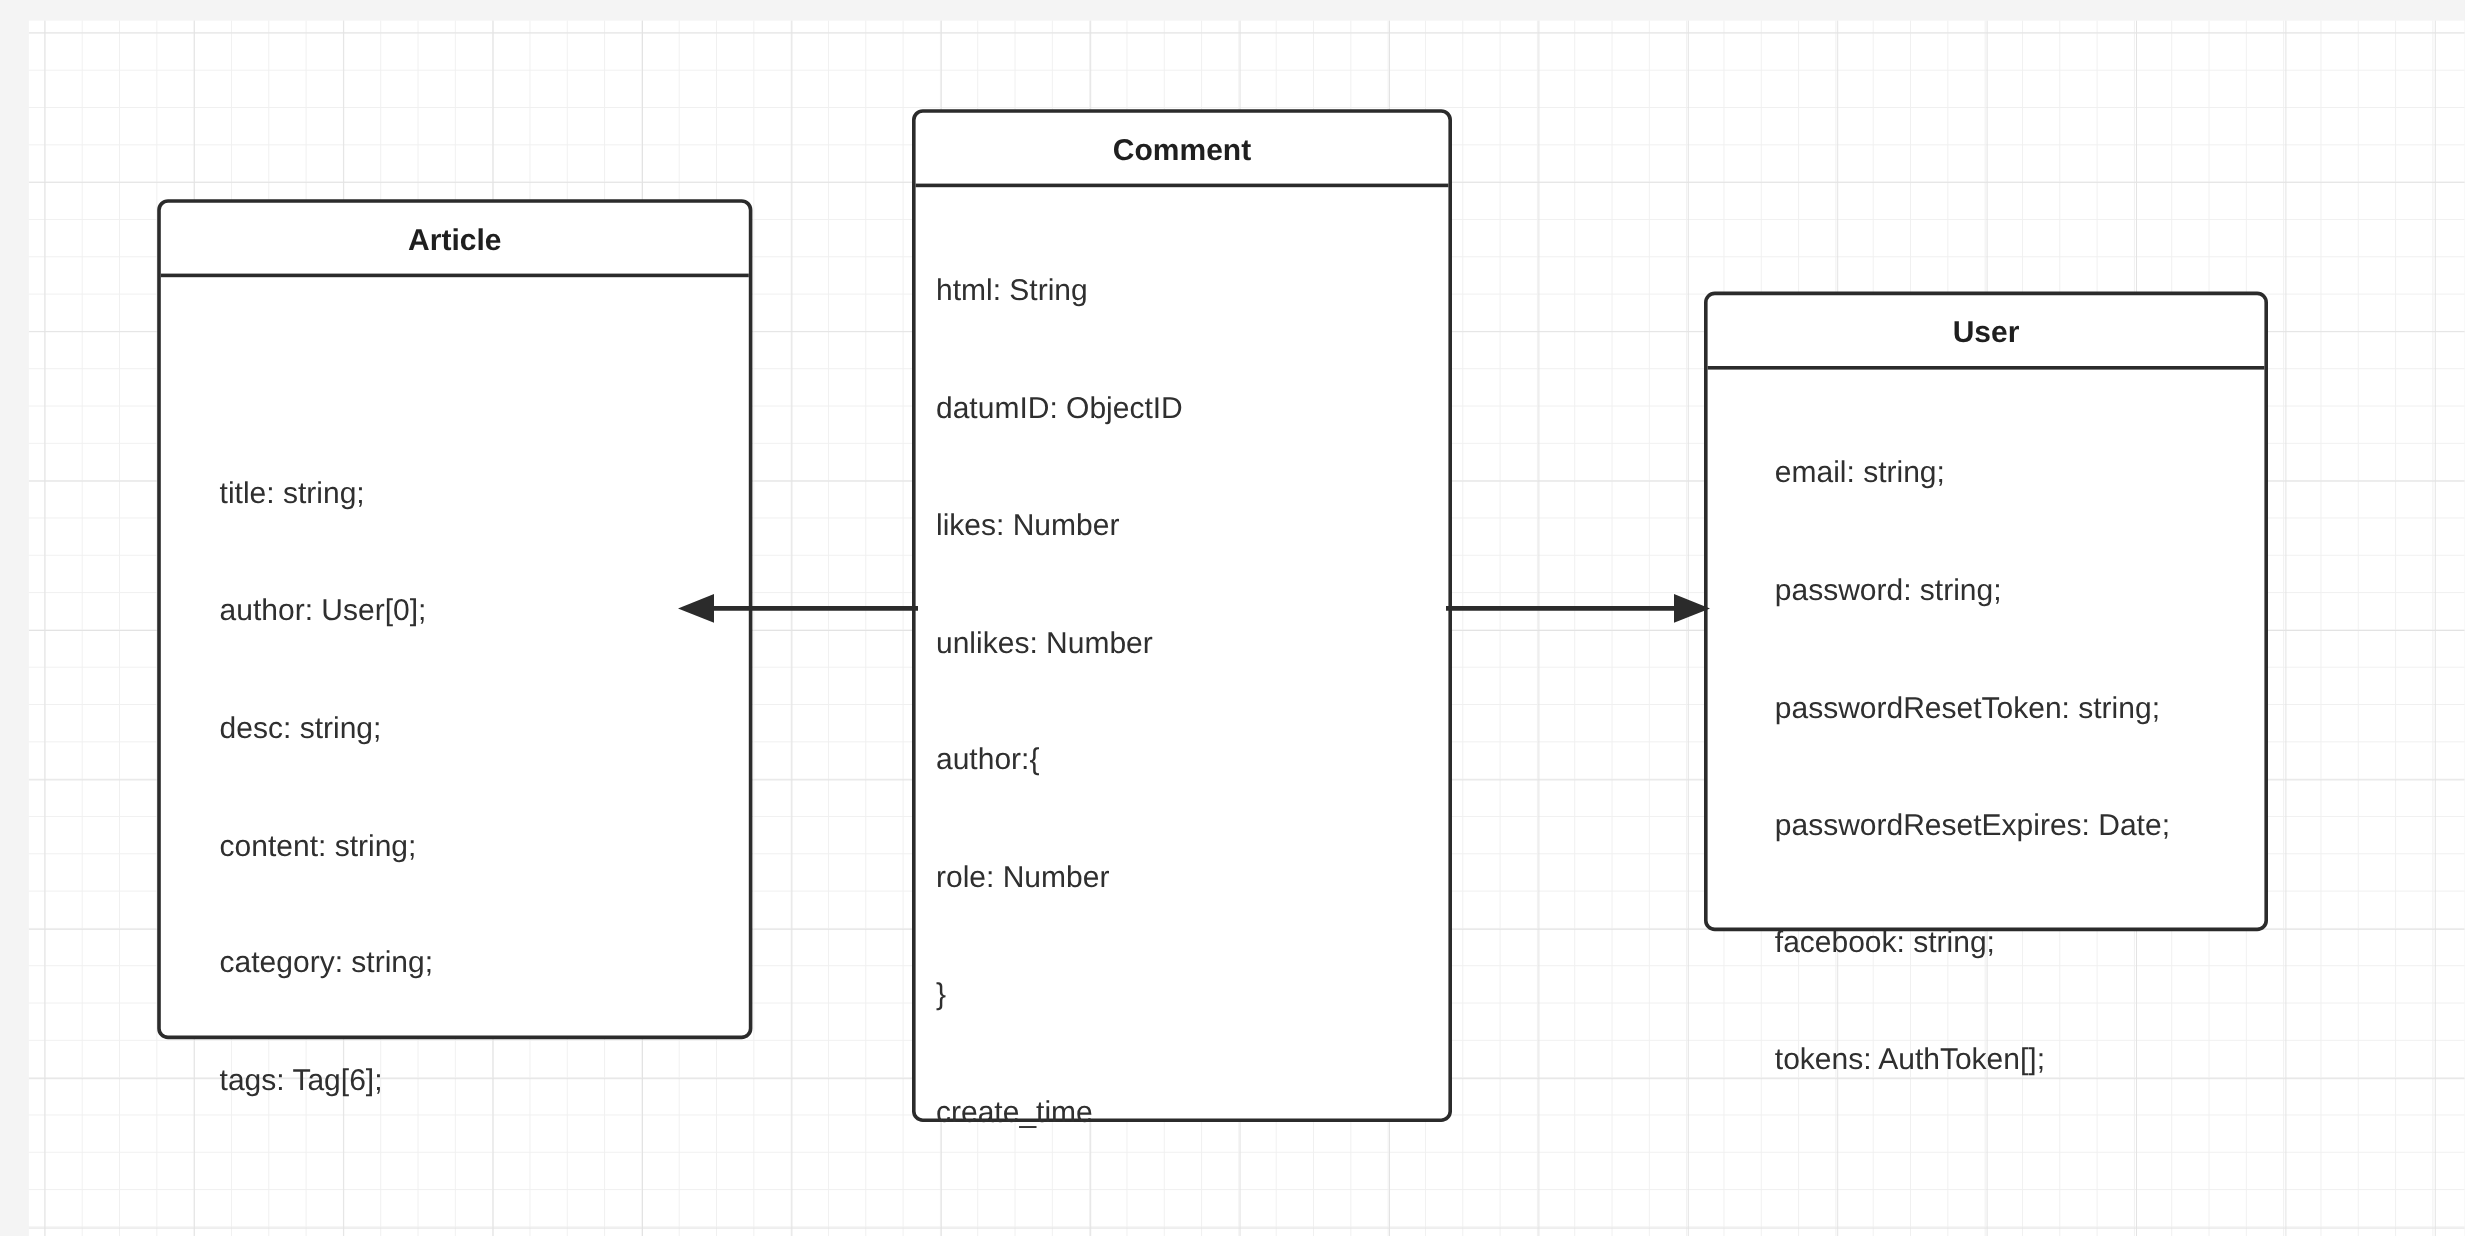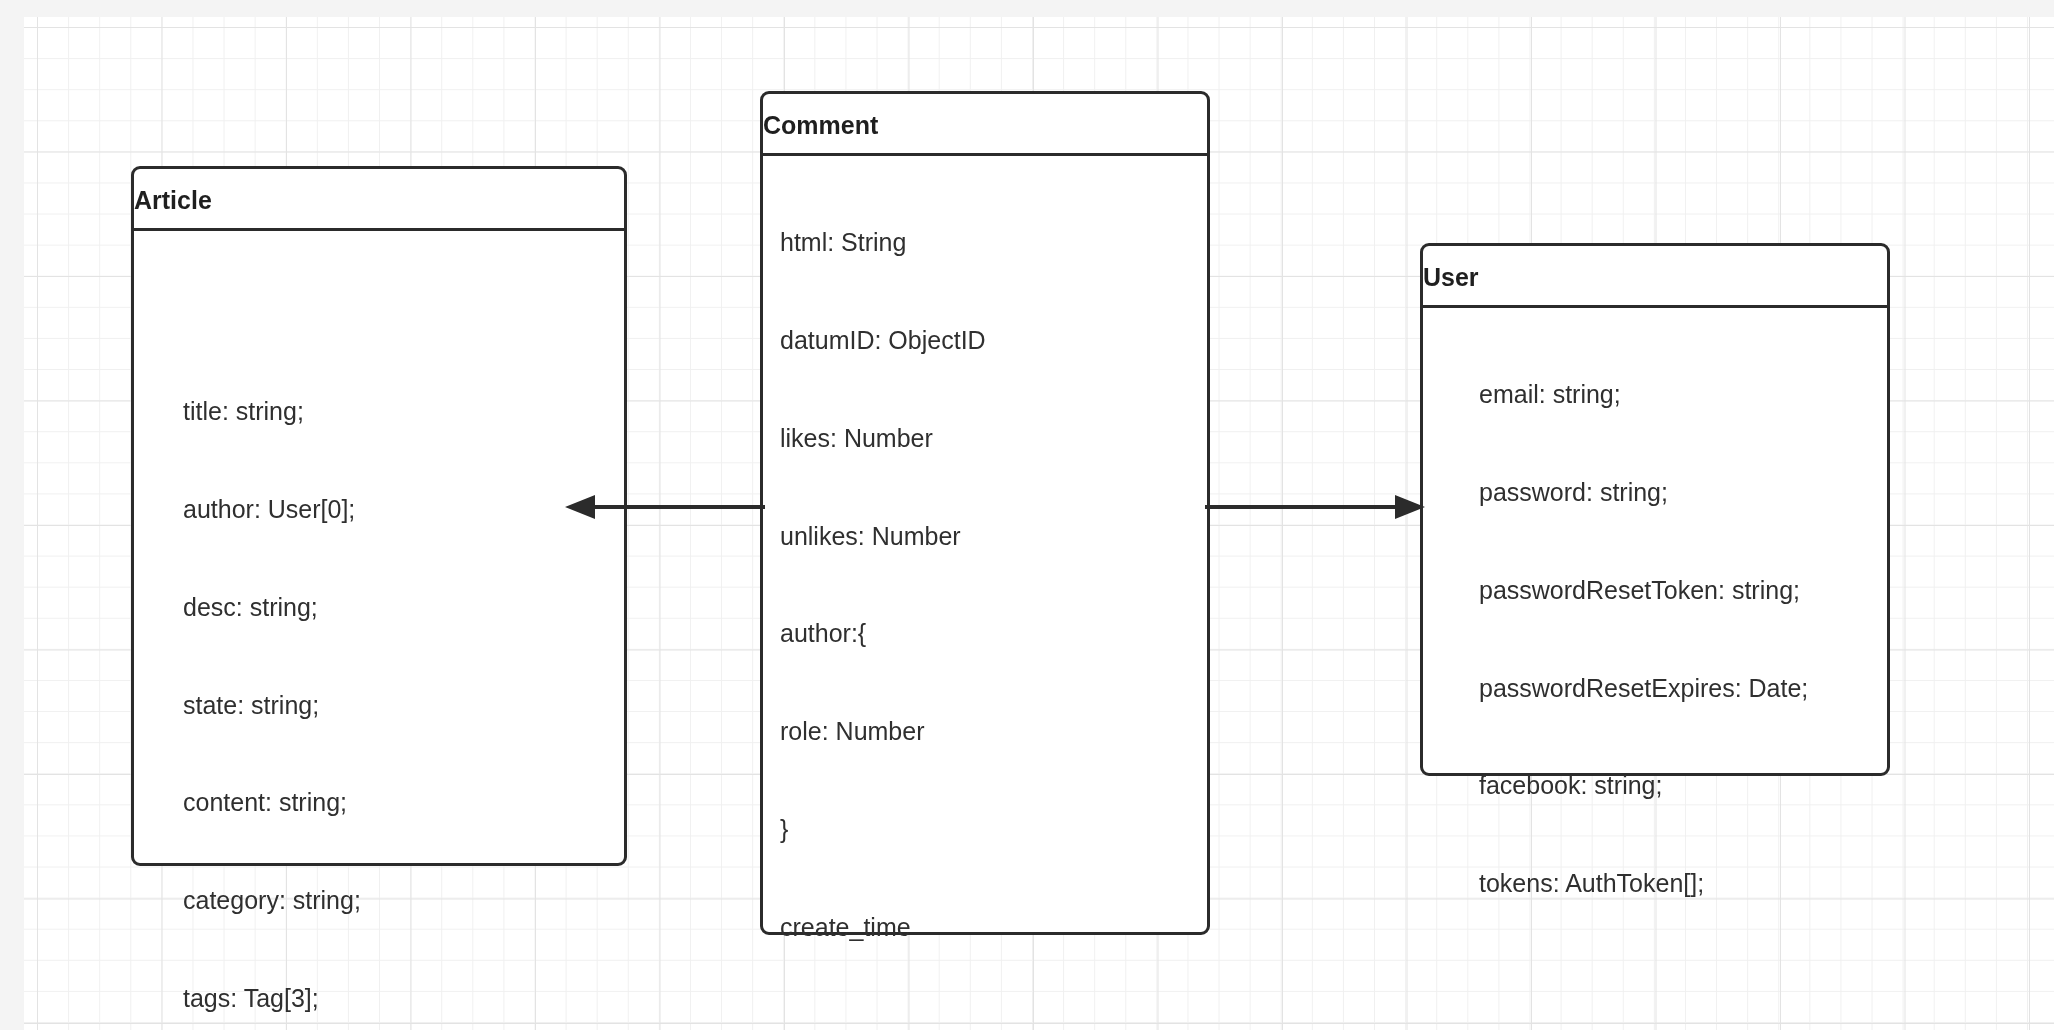--- a/index.html
+++ b/index.html
@@ -52,21 +52,21 @@
     position: absolute;
     box-sizing: border-box;
     background: #ffffff;
     border: 3.5px solid #2b2b2b;
     border-radius: 9px;
   }
   .entity-title {
     box-sizing: border-box;
     height: 62px;
     line-height: 62px;
-    text-align: left;
+    text-align: center;
     font-size: 25px;
     font-weight: bold;
     color: #1f1f1f;
     border-bottom: 3.5px solid #2b2b2b;
     white-space: nowrap;
     overflow: hidden;
   }
   .entity-body {
     box-sizing: border-box;
     padding: 0;
@@ -140,24 +140,23 @@
   <div id="grid"></div>
   <div id="topstrip"></div>
   <div id="leftstrip"></div>
 
   <div class="entity" id="box-article">
     <div class="entity-title">Article</div>
     <div class="entity-body">
       <div class="field">title: string;</div>
       <div class="field">author: User[0];</div>
       <div class="field">desc: string;</div>
-      <div class="field">state: string;</div>
       <div class="field">content: string;</div>
       <div class="field">category: string;</div>
-      <div class="field">tags: Tag[3];</div>
+      <div class="field">tags: Tag[6];</div>
       
       
       
       
       
       
       
     </div>
   </div>
 

